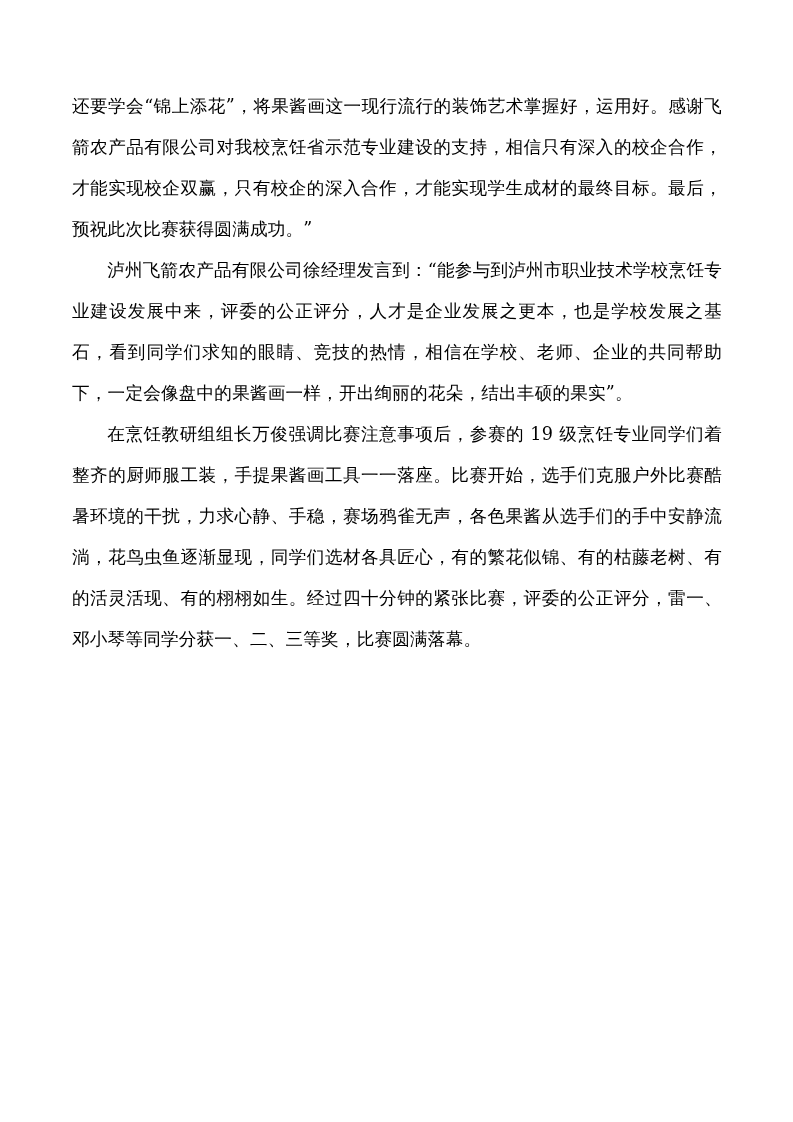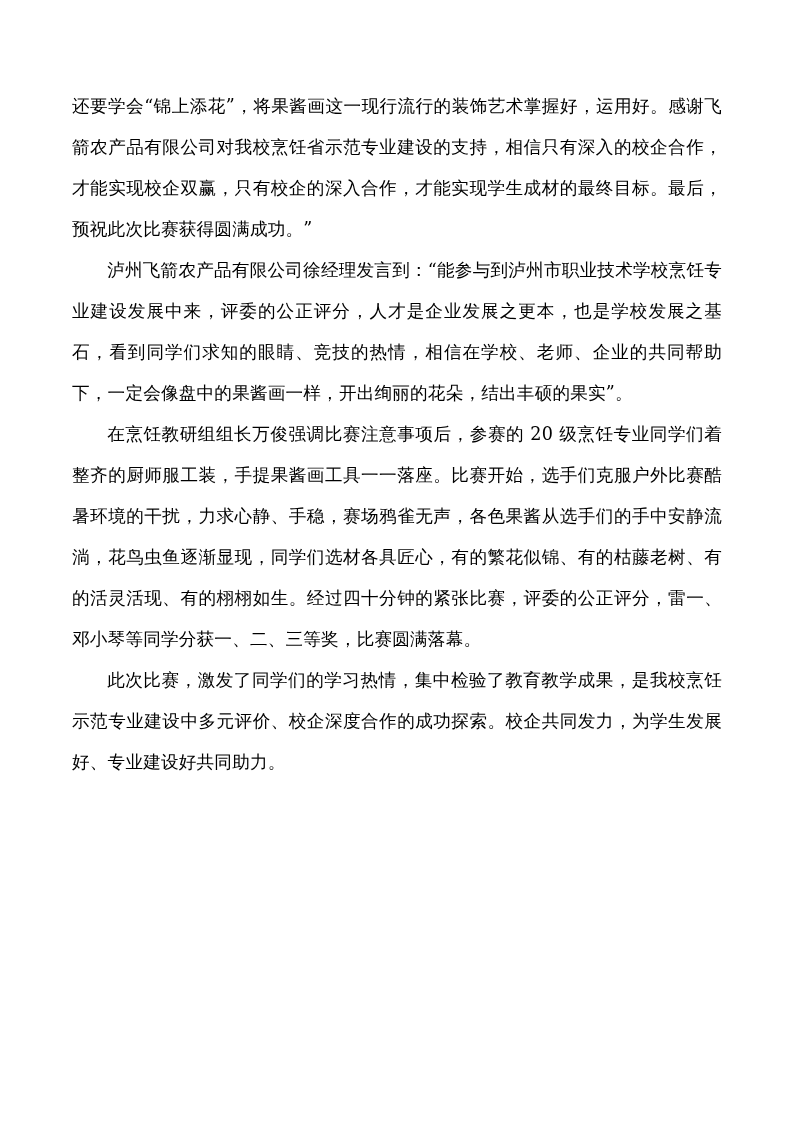--- a/index.html
+++ b/index.html
@@ -41,16 +41,15 @@
     text-indent: 0;
   }
 </style>
 </head>
 <body>
 
 <div class="page">
   <div class="page-inner">
     <p class="doc-paragraph no-indent">还要学会“锦上添花”，将果酱画这一现行流行的装饰艺术掌握好，运用好。感谢飞箭农产品有限公司对我校烹饪省示范专业建设的支持，相信只有深入的校企合作，才能实现校企双赢，只有校企的深入合作，才能实现学生成材的最终目标。最后，预祝此次比赛获得圆满成功。”</p>
     <p class="doc-paragraph">泸州飞箭农产品有限公司徐经理发言到：“能参与到泸州市职业技术学校烹饪专业建设发展中来，评委的公正评分，人才是企业发展之更本，也是学校发展之基石，看到同学们求知的眼睛、竞技的热情，相信在学校、老师、企业的共同帮助下，一定会像盘中的果酱画一样，开出绚丽的花朵，结出丰硕的果实”。</p>
-    <p class="doc-paragraph">在烹饪教研组组长万俊强调比赛注意事项后，参赛的 20 级烹饪专业同学们着整齐的厨师服工装，手提果酱画工具一一落座。比赛开始，选手们克服户外比赛酷暑环境的干扰，力求心静、手稳，赛场鸦雀无声，各色果酱从选手们的手中安静流淌，花鸟虫鱼逐渐显现，同学们选材各具匠心，有的繁花似锦、有的枯藤老树、有的活灵活现、有的栩栩如生。经过四十分钟的紧张比赛，评委的公正评分，雷一、邓小琴等同学分获一、二、三等奖，比赛圆满落幕。</p>
-    <p class="doc-paragraph">此次比赛，激发了同学们的学习热情，集中检验了教育教学成果，是我校烹饪示范专业建设中多元评价、校企深度合作的成功探索。校企共同发力，为学生发展好、专业建设好共同助力。</p>
+    <p class="doc-paragraph">在烹饪教研组组长万俊强调比赛注意事项后，参赛的 19 级烹饪专业同学们着整齐的厨师服工装，手提果酱画工具一一落座。比赛开始，选手们克服户外比赛酷暑环境的干扰，力求心静、手稳，赛场鸦雀无声，各色果酱从选手们的手中安静流淌，花鸟虫鱼逐渐显现，同学们选材各具匠心，有的繁花似锦、有的枯藤老树、有的活灵活现、有的栩栩如生。经过四十分钟的紧张比赛，评委的公正评分，雷一、邓小琴等同学分获一、二、三等奖，比赛圆满落幕。</p>
   </div>
 </div>
 
 </body></html>

